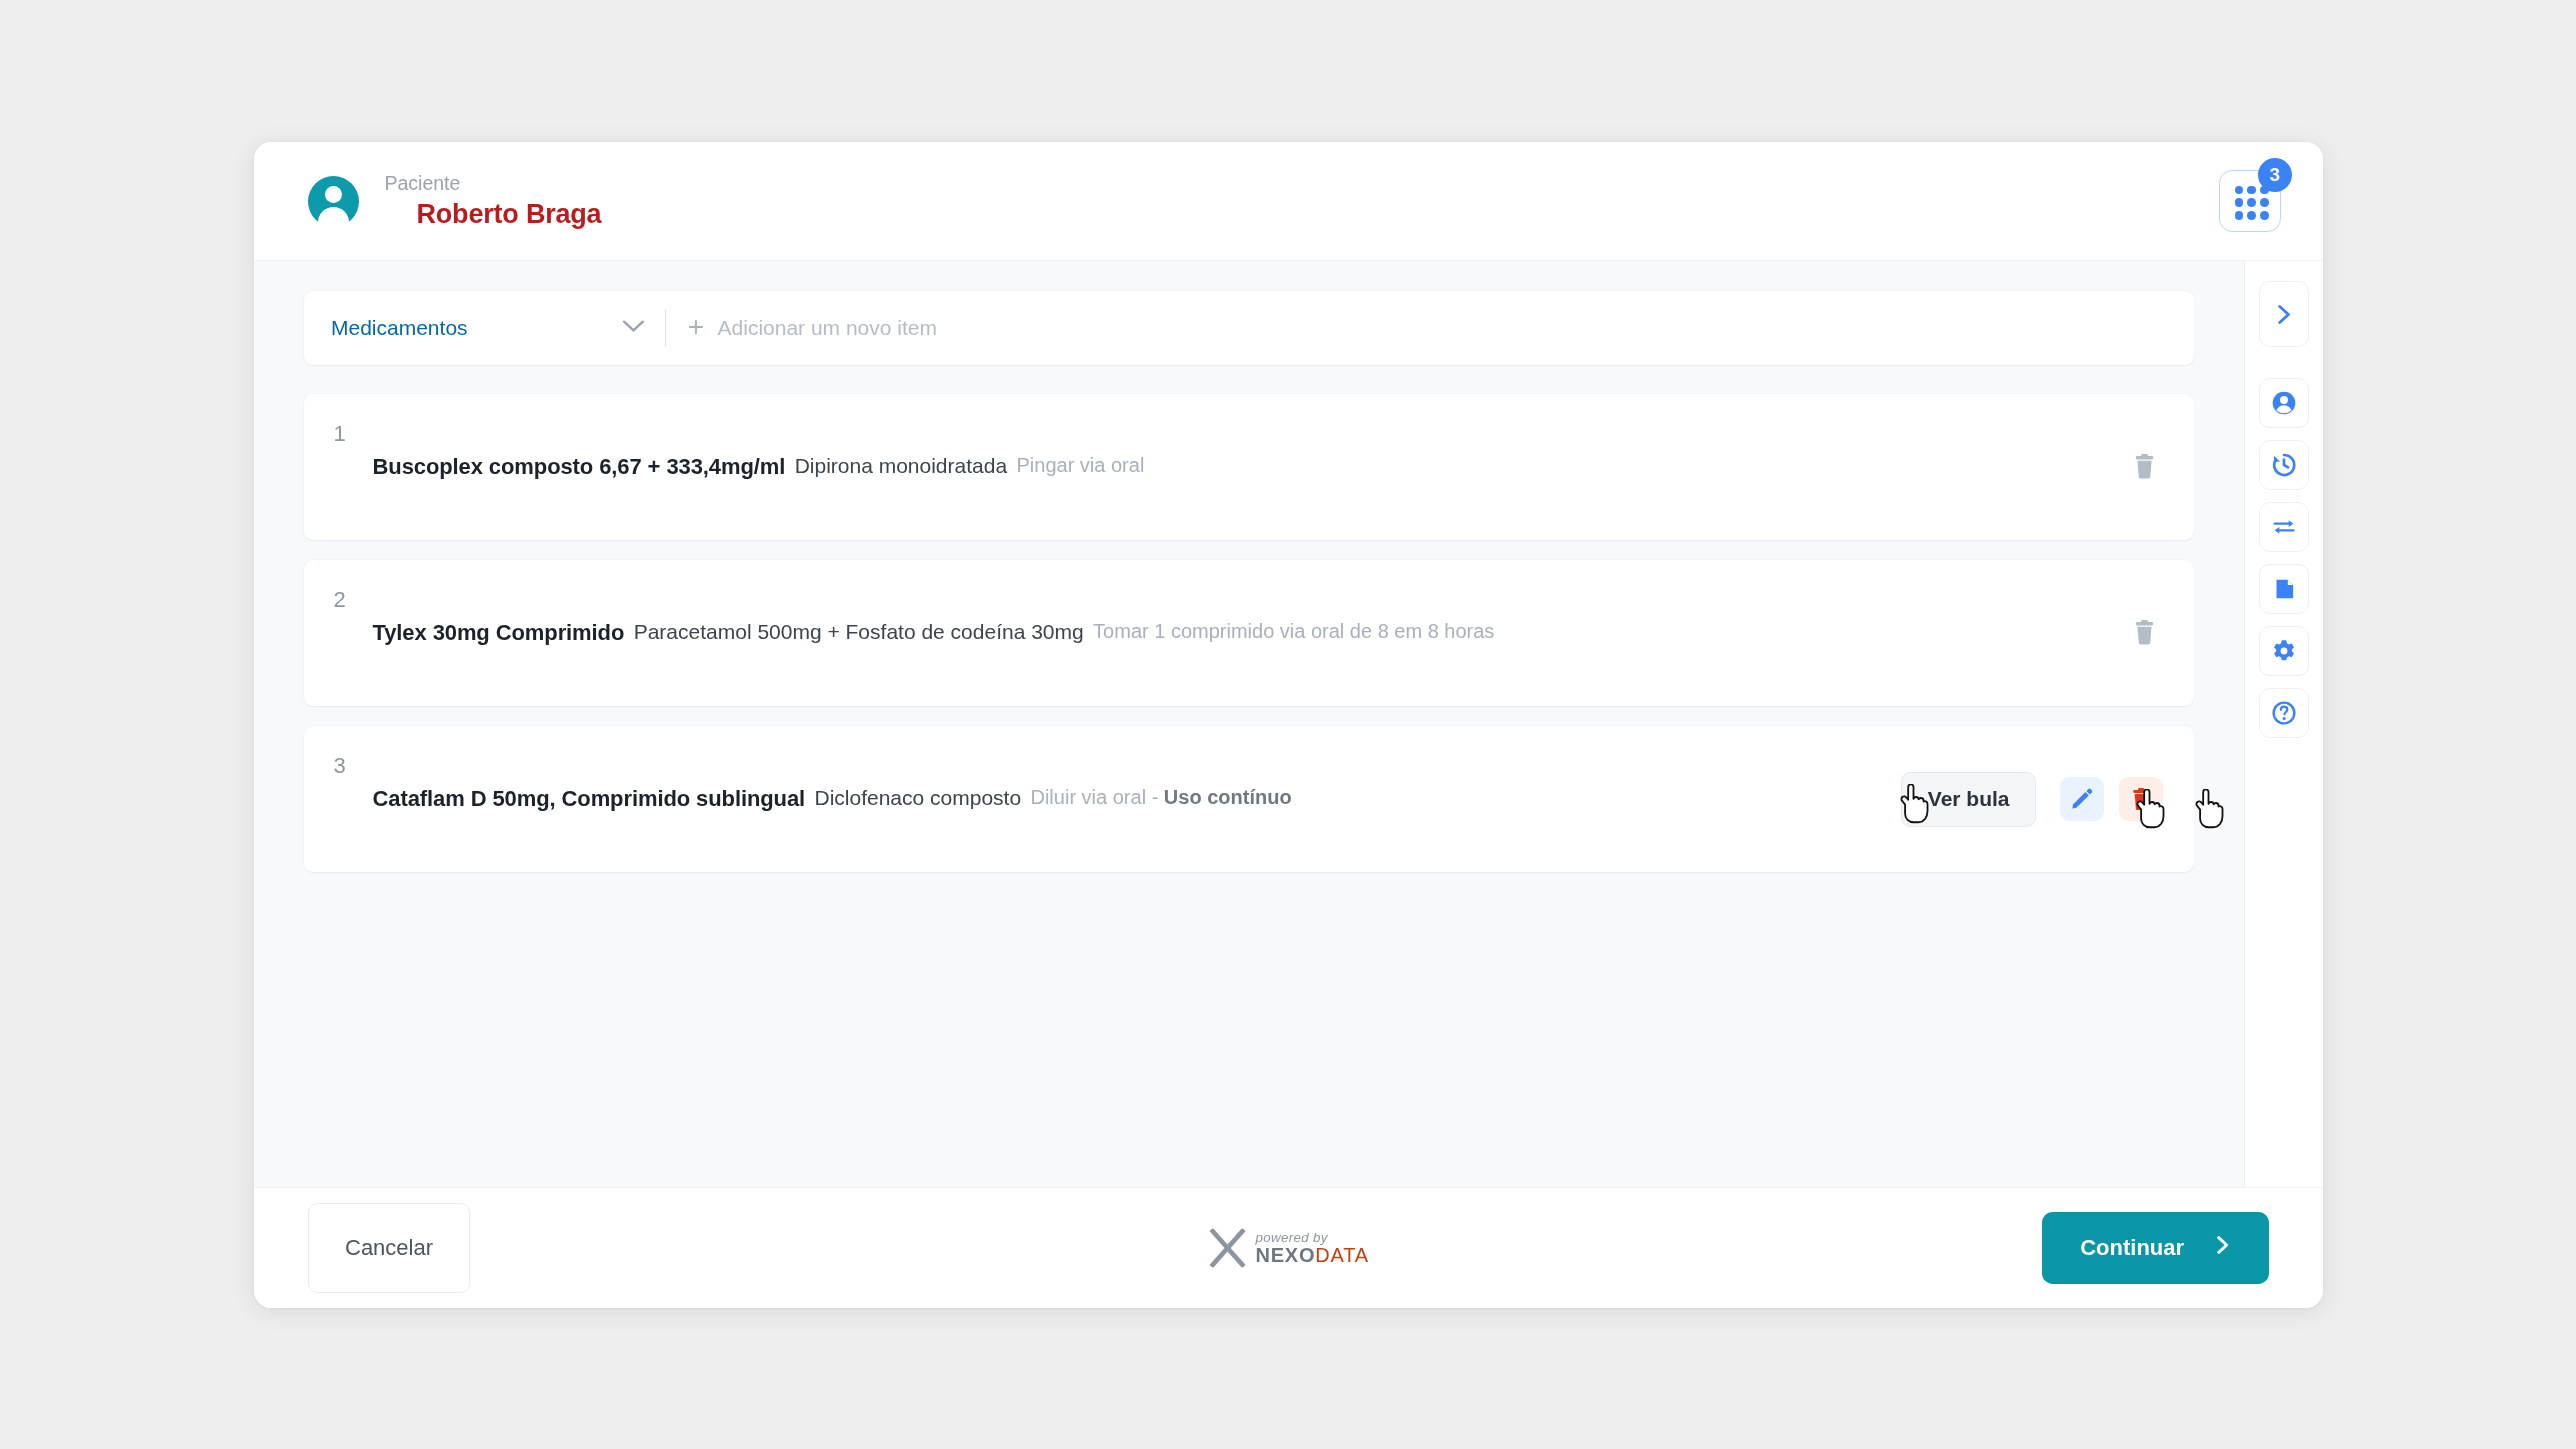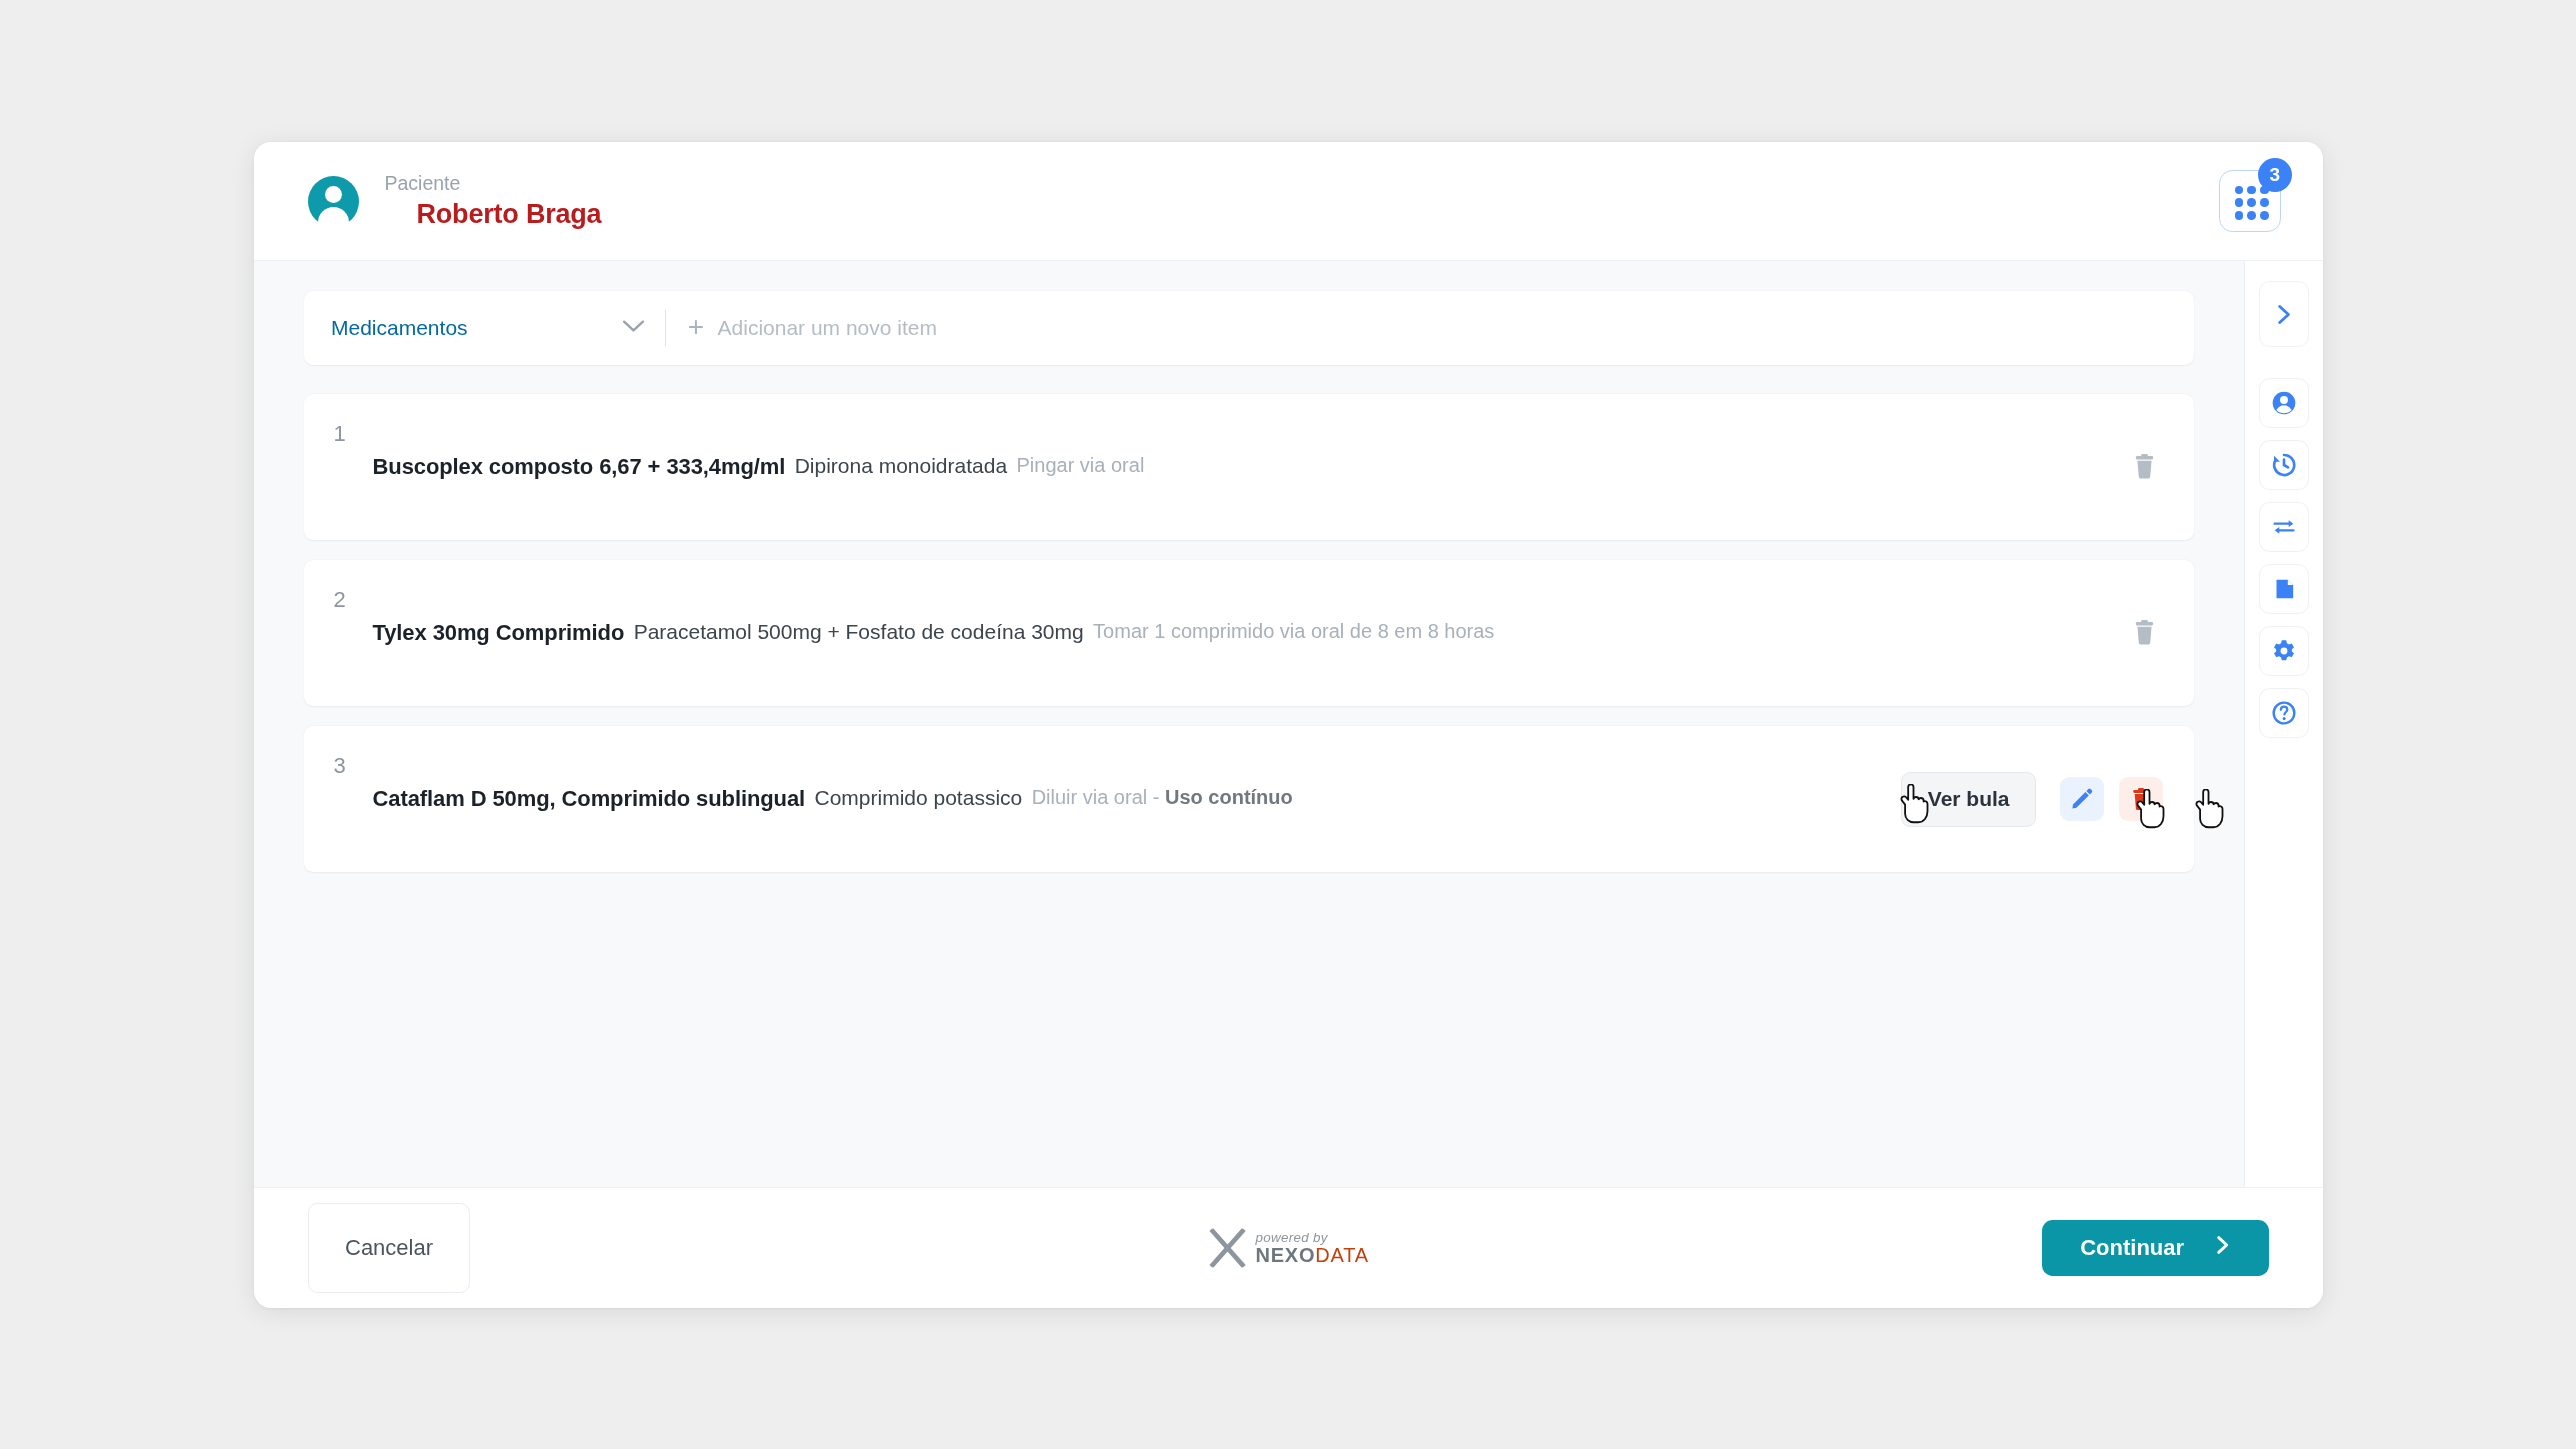--- a/index.html
+++ b/index.html
@@ -175,21 +175,21 @@
   }
   .brand-x { width: 38px; height: 39px; }
   .brand-text { display: flex; flex-direction: column; line-height: 1.05; }
   .brand-powered { font-size: 13.4px; color: #8d959e; font-style: italic; letter-spacing: 0.3px; }
   .brand-name { font-size: 20px; letter-spacing: 0.8px; color: #7d868f; }
   .brand-name .nexo { font-weight: 700; color: #6e777f; }
   .brand-name .data { font-weight: 400; color: #c2410c; }
   .btn-continue {
     margin-left: auto;
     background: #0b96a8; border-radius: 10.7px;
-    height: 56px; padding: 0 38px;
+    height: 72px; padding: 0 38px;
     display: flex; align-items: center; gap: 29.5px;
     color: #fff; font-size: 22px; font-weight: 700;
   }
 </style>
 </head>
 <body>
 
 <div class="app-window">
 
   <div class="header">
@@ -273,21 +273,21 @@
               <path d="M9.5 13 H30.5 L28.5 37 Q28.3 39.5 26 39.5 H14 Q11.7 39.5 11.5 37 Z" fill="#b4bcc6"></path>
             </svg>
           </div>
         </div>
       </div>
 
       <div class="item-card">
         <div class="item-num">3</div>
         <div class="item-texts">
           <div class="item-title">Cataflam D 50mg, Comprimido sublingual</div>
-          <div class="item-sub">Comprimido potassico</div>
+          <div class="item-sub">Diclofenaco composto</div>
           <div class="item-note"><span>Diluir via oral - </span><b>Uso contínuo</b></div>
         </div>
         <div class="item-actions">
           <div class="ver-bula">Ver bula</div>
           <div class="icon-btn edit">
             <svg width="25.5" height="25.5" viewBox="0 0 38 38">
               <path d="M6 27.5 L24.5 9 L29.5 14 L11 32.5 L5 33.5 Z" fill="#3b82f6"></path>
               <path d="M26 7.5 L29 4.5 Q30.5 3.2 32 4.5 L34 6.5 Q35.3 8 34 9.5 L31 12.5 Z" fill="#3b82f6"></path>
             </svg>
           </div>

